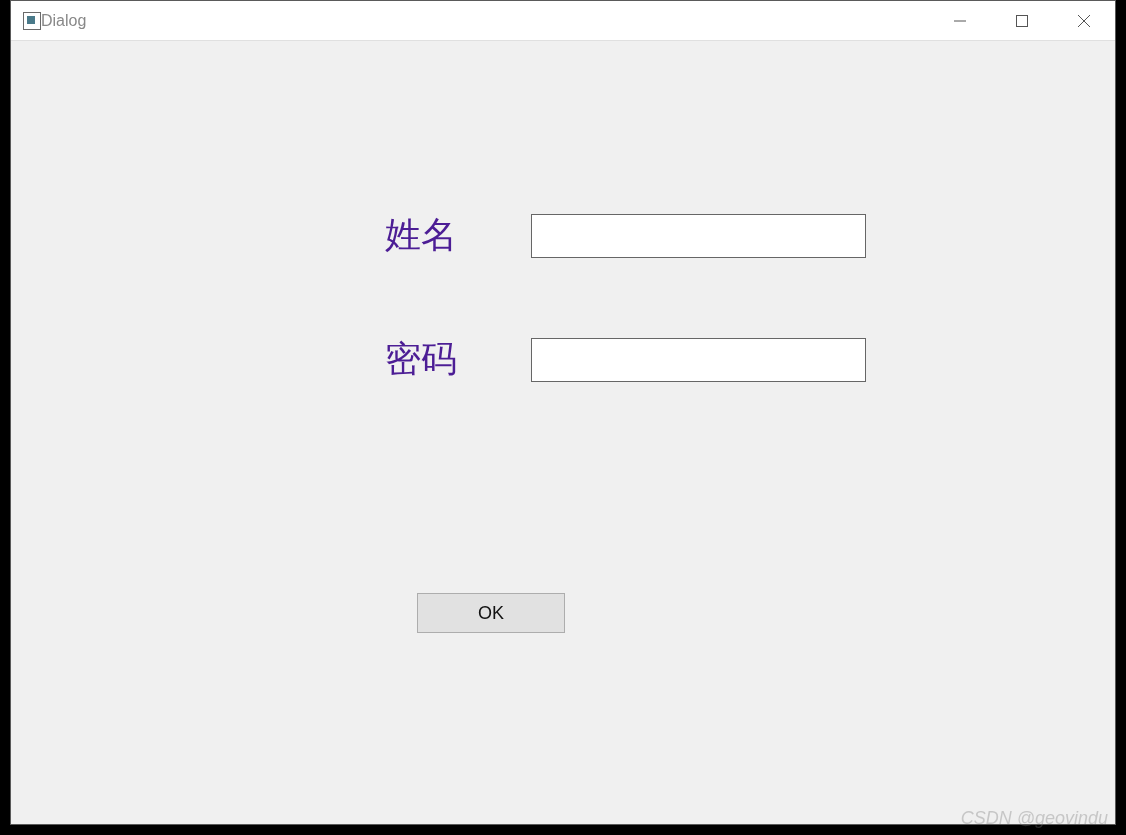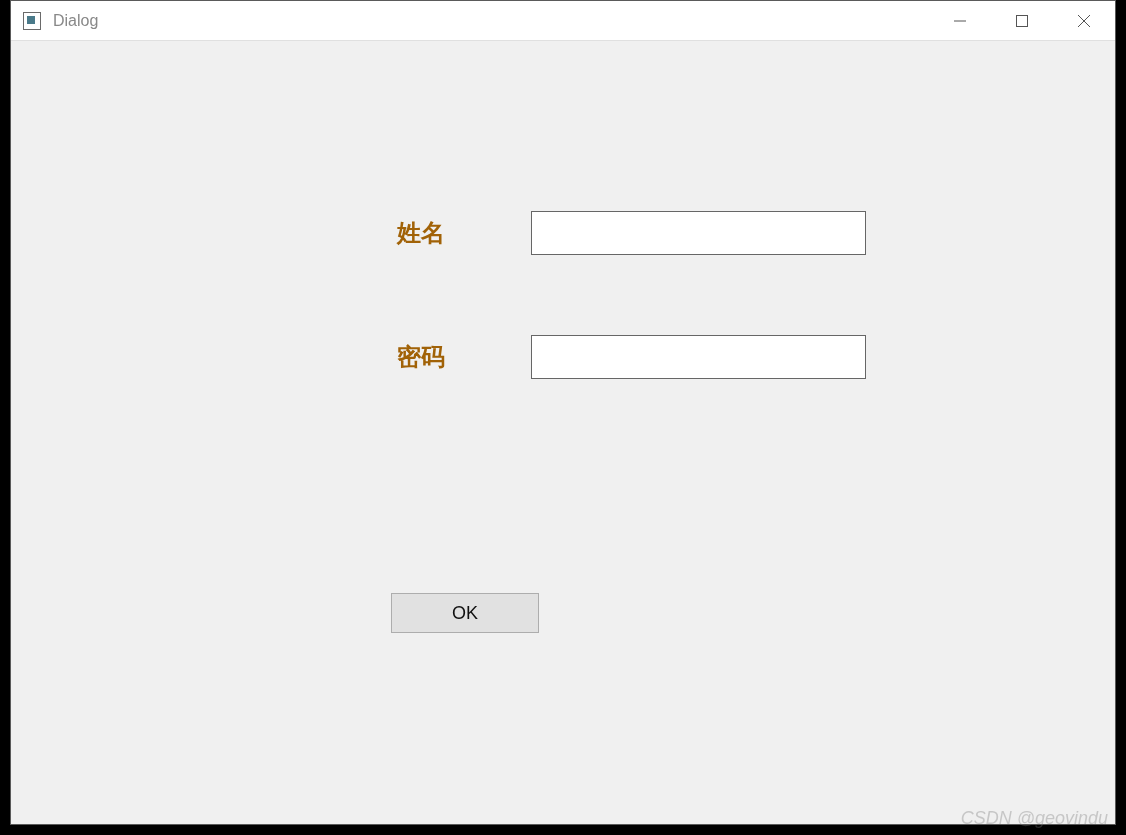--- a/index.html
+++ b/index.html
@@ -28,21 +28,21 @@
       height: 40px;
       background: #ffffff;
       display: flex;
       align-items: center;
       justify-content: space-between;
       border-bottom: 1px solid #e0e0e0;
     }
     .titlebar-left {
       display: flex;
       align-items: center;
-      gap: 12px;
+      gap: 0;
       padding-left: 12px;
     }
     .window-icon {
       width: 18px;
       height: 18px;
       border: 1px solid #6a6a6a;
       position: relative;
       display: inline-block;
     }
     .window-icon::after {
@@ -92,39 +92,38 @@
       top: 170px;
       left: 320px;
     }
     .row-pass {
       top: 262px;
       left: 320px;
       margin-top: 32px;
     }
     .field-label {
       width: 180px;
-      font-size: 24px;
-      color: #a16207;
+      font-size: 36px;
+      color: #4c1d95;
       text-align: center;
-      font-weight: bold;
     }
     .text-input {
       width: 335px;
       height: 44px;
       border: 1px solid #666;
       background: #fff;
       font-size: 20px;
       padding: 0 6px;
       outline: none;
       margin-left: 20px;
     }
     .button-row {
       position: absolute;
       top: 552px;
-      left: 380px;
+      left: 406px;
       display: flex;
       gap: 22px;
     }
     .dlg-btn {
       width: 148px;
       height: 40px;
       background: #e1e1e1;
       border: 1px solid #adadad;
       font-size: 18px;
       color: #111;

